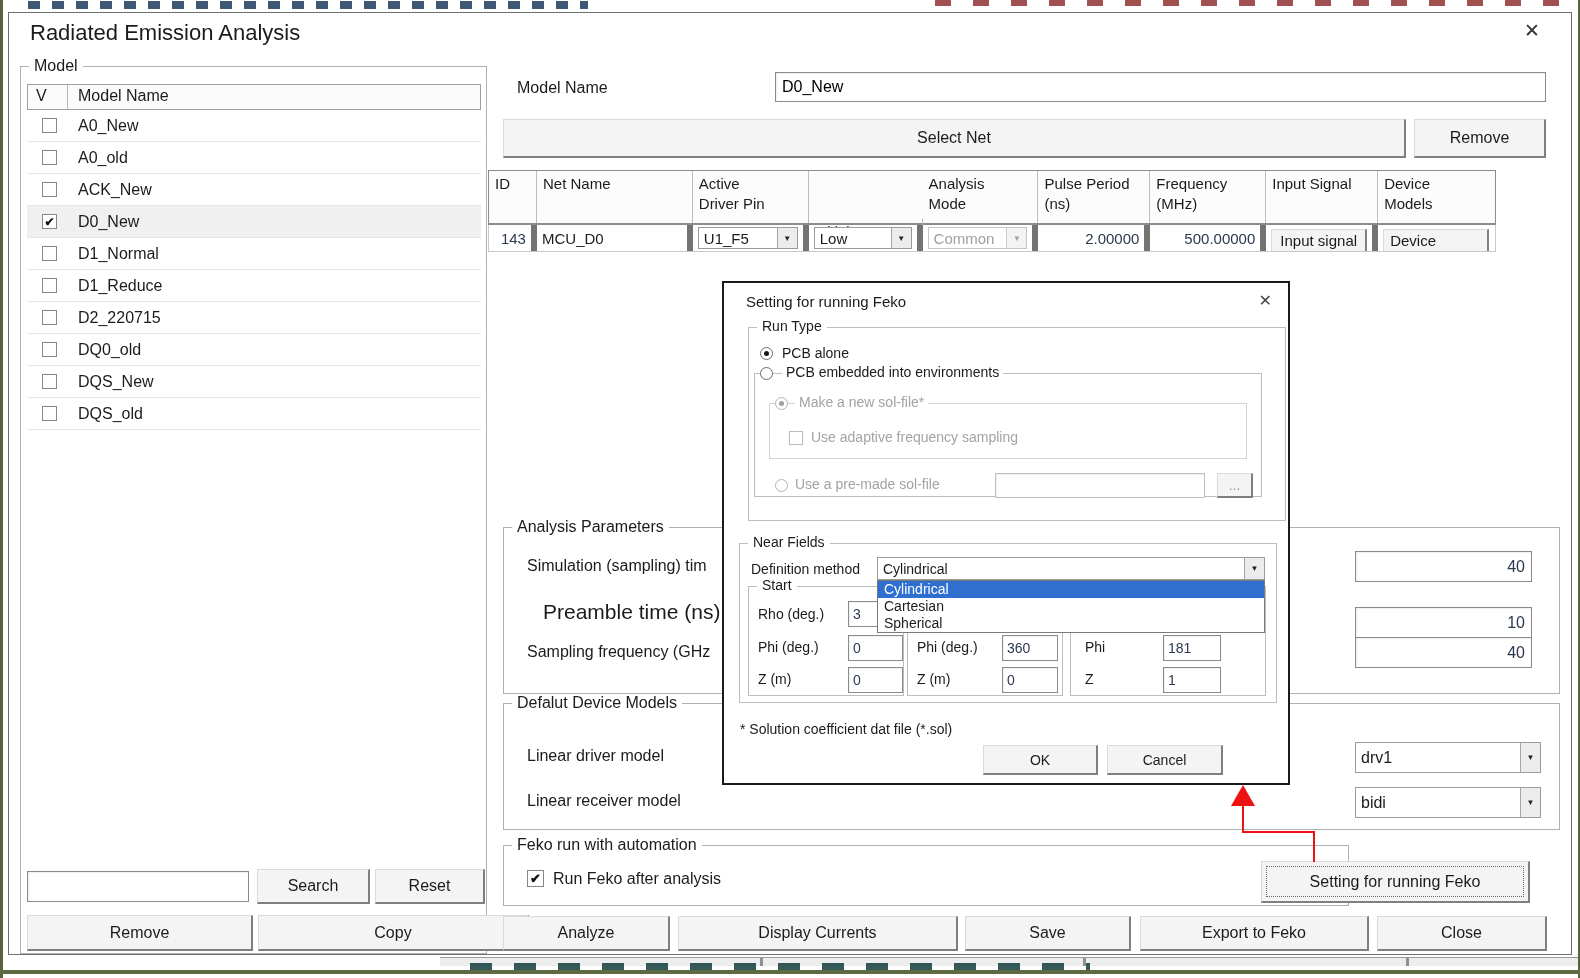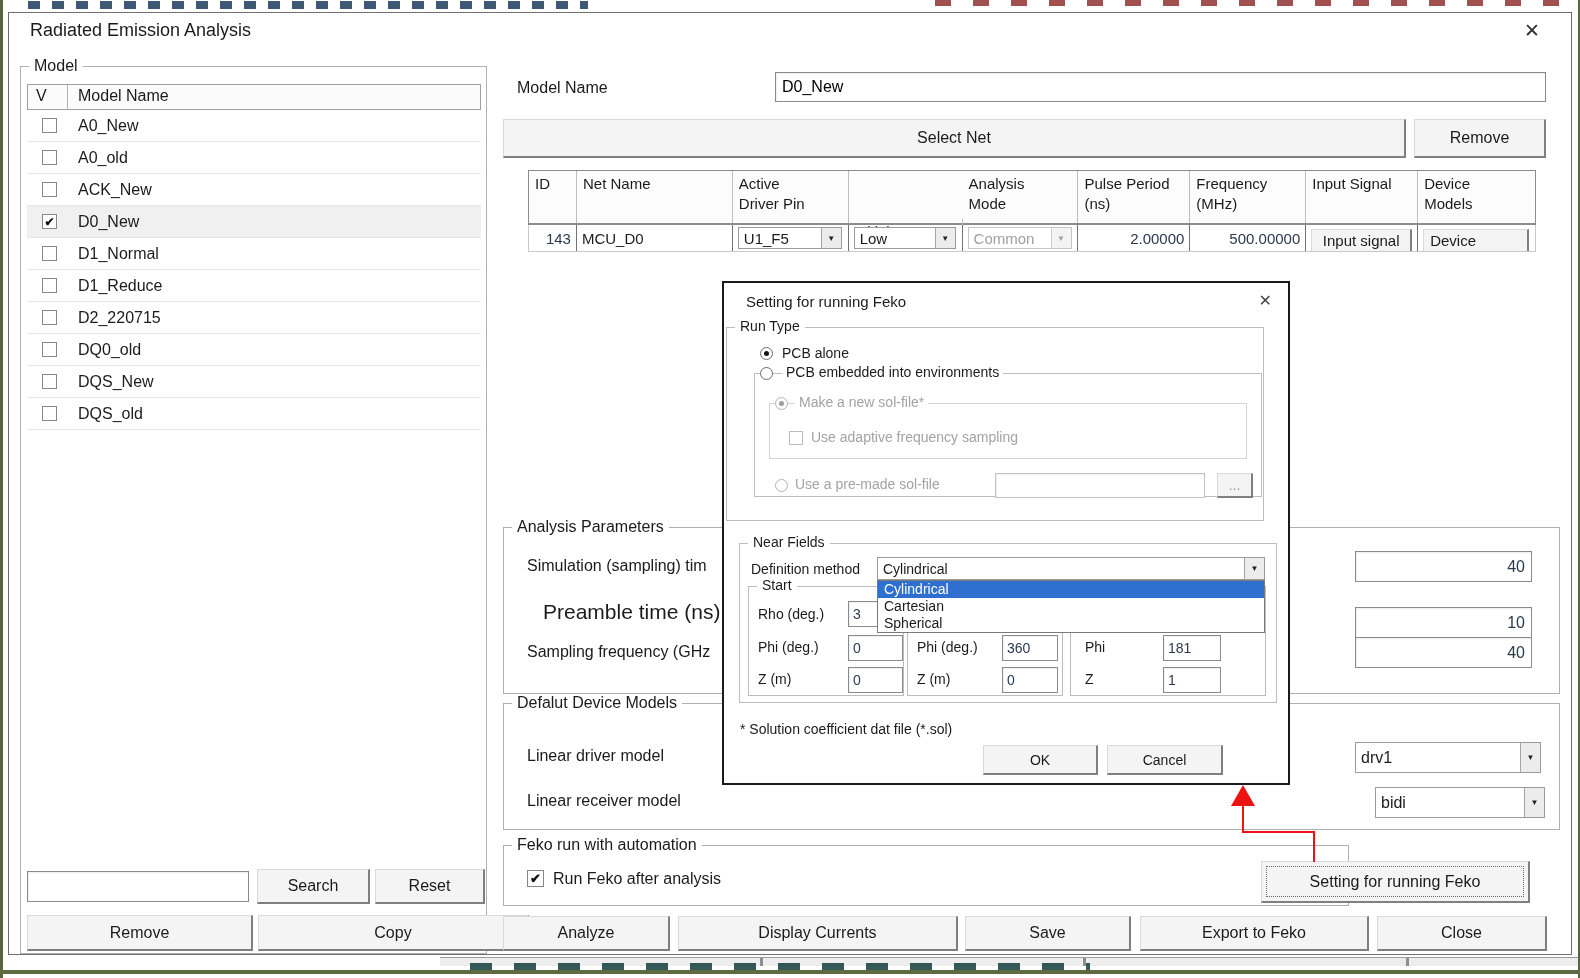--- a/index.html
+++ b/index.html
@@ -1,21 +1,21 @@
 <!DOCTYPE html>
 <html style="--sel: #2e6fd0; --arrow: #ee1212; --numc: #2b3950;"><head>
 <meta charset="utf-8">
 <style>
   html,body{margin:0;padding:0;}
   .screen{position:relative;width:1580px;height:978px;background:#fff;overflow:hidden;
     font-family:"Liberation Sans",sans-serif;color:#1b1b1b;}
   .abs{position:absolute;box-sizing:border-box;}
   
   .dlg{left:8px;top:12px;width:1564px;height:943px;background:#fff;border:1px solid #6f6f6f;}
-  .title{left:30px;top:20px;font-size:18px;}
+  .title{left:30px;top:20px;font-size:22px;}
   .xicon{font-size:19px;color:#333;line-height:1;}
   
   .gb{border:1px solid #b0b0b0;}
   .gl{position:absolute;top:-10px;left:8px;background:#fff;padding:0 5px;font-size:16px;white-space:nowrap;}
   .fgl{font-size:14px;}
   
   .btn{background:#f4f4f4;border-top:1px solid #dadada;border-left:1px solid #dadada;
     border-right:2px solid #7f7f7f;border-bottom:2px solid #7f7f7f;
     display:flex;align-items:center;justify-content:center;font-size:16px;box-sizing:border-box;}
   .btn.sm{font-size:14px;}
@@ -38,21 +38,21 @@
   .mlhead .c2{flex:1;padding:2px 0 0 10px;}
   .mrow{display:flex;align-items:center;height:31px;border-bottom:1px solid #e6e6e6;font-size:16px;}
   .mrow.selected{background:#f0f0f0;}
   .mrow .cb{width:15px;height:15px;margin-left:15px;}
   .mrow .mn{margin-left:21px;}
   
   .nhead{display:flex;height:55px;background:#fcfcfc;border:1px solid #8c8c8c;border-bottom:2px solid #8c8c8c;box-sizing:border-box;}
   .nh{box-sizing:border-box;padding:3px 6px;border-right:1px solid #bdbdbd;font-size:15px;line-height:1.3;}
   .nh:last-child{border-right:none;}
   .nrow{display:flex;height:27px;border:1px solid #c9c9c9;border-top:none;box-sizing:border-box;}
-  .nc{box-sizing:border-box;padding:1px 5px;border-right:1px solid #737373;font-size:15px;display:flex;align-items:center;overflow:hidden;}
+  .nc{box-sizing:border-box;padding:1px 5px;border-right:6px solid #737373;font-size:15px;display:flex;align-items:center;overflow:hidden;}
   .nc:last-child{border-right:none;}
   
   .combo{display:flex;border:1px solid #9b9b9b;background:#fff;align-items:stretch;box-sizing:border-box;}
   .combo .tx{flex:1;padding:1px 0 0 5px;font-size:15px;display:flex;align-items:center;}
   .da{width:19px;background:#ececec;border-left:1px solid #a5a5a5;display:flex;align-items:center;justify-content:center;
     font-size:8px;color:#222;flex:0 0 19px;}
   .combo.dis{border-color:#c6c6c6;color:#a0a0a0;}
   .combo.dis .da{color:#a0a0a0;background:#f3f3f3;border-left-color:#cfcfcf;}
   
   .modal{left:722px;top:281px;width:568px;height:504px;background:#fff;border:2px solid #1b1b1b;z-index:10;}
@@ -144,21 +144,21 @@
   <div class="abs btn" style="left:375px;top:869px;width:110px;height:35px;">Reset</div>
   <div class="abs btn" style="left:27px;top:915px;width:226px;height:36px;">Remove</div>
   <div class="abs btn" style="left:258px;top:915px;width:271px;height:36px;">Copy</div>
 
   <div class="abs" style="left:517px;top:79px;font-size:16px;">Model Name</div>
   <input class="abs tin" style="left: 775px; top: 72px; width: 771px; height: 30px; font-size: 16px;" value="D0_New">
 
   <div class="abs btn" style="left:503px;top:119px;width:903px;height:39px;">Select Net</div>
   <div class="abs btn" style="left:1414px;top:119px;width:132px;height:39px;">Remove</div>
 
-  <div class="abs" style="left:528px;top:170px;width:1008px;">
+  <div class="abs" style="left:488px;top:170px;width:1008px;">
     <div class="nhead">
       <div class="nh" style="width:48px;"><span>ID</span></div>
       <div class="nh" style="width:156px;"><span>Net Name</span></div>
       <div class="nh" style="width:116px;"><span style="display:inline-block;max-width:74px;">Active Driver Pin</span></div>
       <div class="nh" style="width:114px;margin-top:48px;"><span>Initial State</span></div>
       <div class="nh" style="width:116px;"><span style="display:inline-block;max-width:70px;">Analysis Mode</span></div>
       <div class="nh" style="width:112px;"><span>Pulse Period (ns)</span></div>
       <div class="nh" style="width:116px;"><span>Frequency (MHz)</span></div>
       <div class="nh" style="width:112px;"><span>Input Signal</span></div>
       <div class="nh" style="width:117px;"><span style="display:inline-block;max-width:60px;">Device Models</span></div>
@@ -207,21 +207,21 @@
 
   <div class="abs gb" style="left:503px;top:703px;width:1057px;height:127px;">
     <span class="gl">Defalut Device Models</span>
   </div>
   <div class="abs" style="left:527px;top:747px;font-size:16px;">Linear driver model</div>
   <div class="abs" style="left:527px;top:792px;font-size:16px;">Linear receiver model</div>
   <div class="abs combo" style="left:1355px;top:742px;width:186px;height:31px;">
     <span class="tx" style="font-size:16px;">drv1</span>
     <span class="da">▼</span>
   </div>
-  <div class="abs combo" style="left:1355px;top:787px;width:170px;height:31px;margin-left:20px;">
+  <div class="abs combo" style="left:1355px;top:787px;width:186px;height:31px;">
     <span class="tx" style="font-size:16px;">bidi</span>
     <span class="da">▼</span>
   </div>
 
   <div class="abs gb" style="left:503px;top:845px;width:846px;height:61px;">
     <span class="gl">Feko run with automation</span>
   </div>
   <span class="abs cbx" style="left:527px;top:870px;width:17px;height:17px;font-size:13px;">✔</span>
   <div class="abs" style="left:553px;top:870px;font-size:16px;">Run Feko after analysis</div>
   <div class="abs btn" style="left:1261px;top:861px;width:269px;height:42px;">
@@ -232,21 +232,21 @@
   <div class="abs btn" style="left:503px;top:916px;width:167px;height:35px;">Analyze</div>
   <div class="abs btn" style="left:678px;top:916px;width:280px;height:35px;">Display Currents</div>
   <div class="abs btn" style="left:965px;top:916px;width:166px;height:35px;">Save</div>
   <div class="abs btn" style="left:1140px;top:916px;width:229px;height:35px;">Export to Feko</div>
   <div class="abs btn" style="left:1377px;top:916px;width:170px;height:35px;">Close</div>
 
   <div class="abs modal">
     <div class="abs" style="left:22px;top:10px;font-size:15px;">Setting for running Feko</div>
     <div class="abs xicon" style="right:16px;top:10px;font-size:16px;color:#444;">✕</div>
 
-    <div class="abs gb" style="left:2px;top:44px;width:538px;height:194px;">
+    <div class="abs gb" style="left:24px;top:44px;width:538px;height:194px;">
       <span class="gl fgl">Run Type</span>
     </div>
     <span class="rad on" style="left:36px;top:64px;"></span>
     <div class="abs lbl" style="left:58px;top:62px;">PCB alone</div>
 
     <div class="abs gb" style="left:30px;top:90px;width:508px;height:124px;"></div>
     <span class="rad" style="left:36px;top:84px;background:#fff;"></span>
     <div class="abs lbl" style="left:58px;top:81px;background:#fff;padding:0 4px;">PCB embedded into environments</div>
 
     <div class="abs gb" style="left:45px;top:120px;width:478px;height:56px;border-color:#d4d4d4;"></div>

